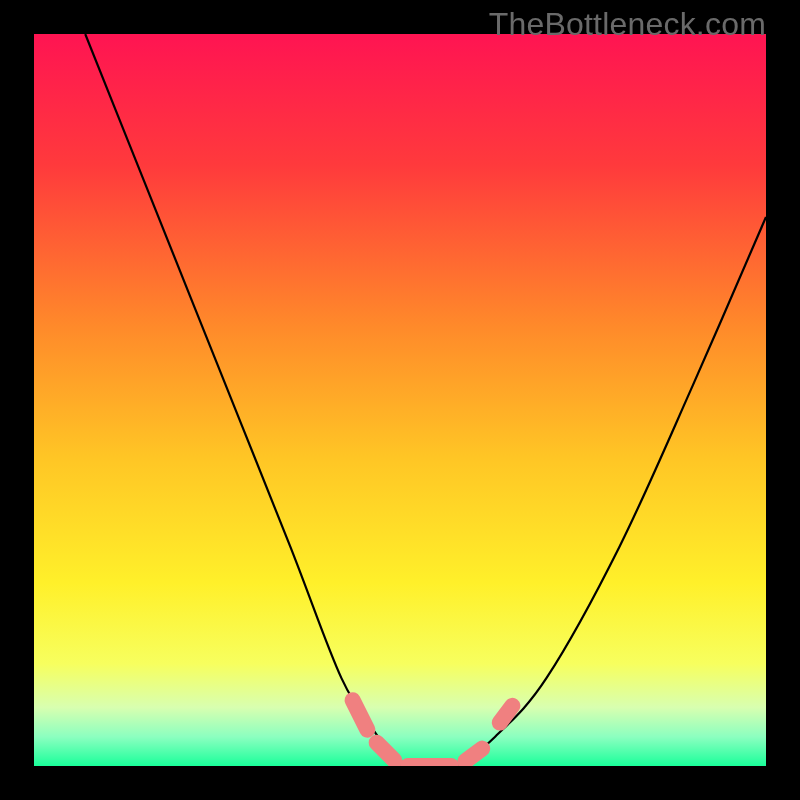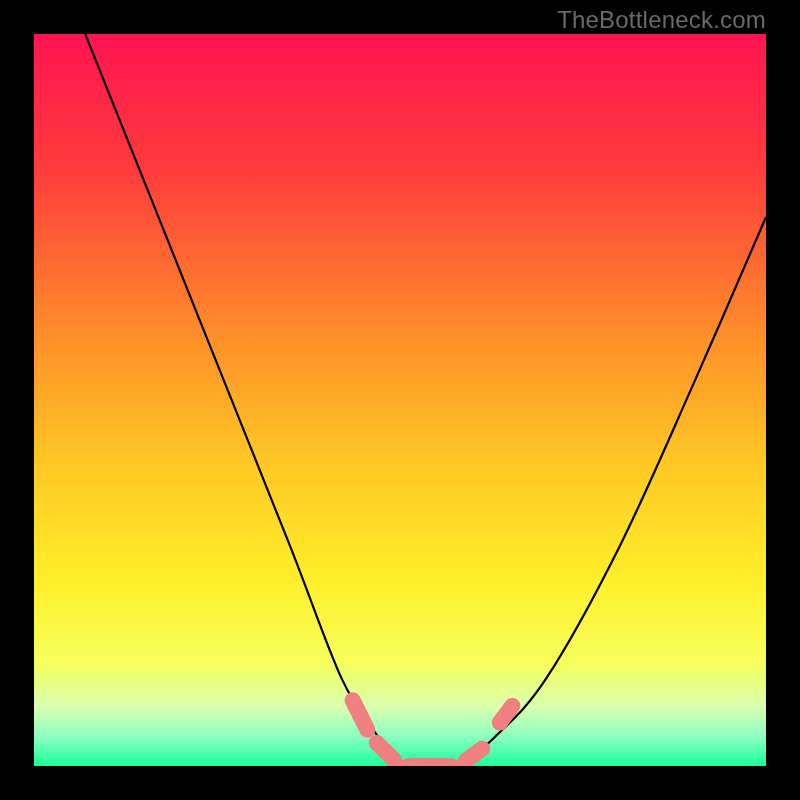--- a/index.html
+++ b/index.html
@@ -32,21 +32,21 @@
     top: 0;
     left: 0;
     width: 100%;
     height: 100%;
   }
   .watermark {
     position: absolute;
     top: 6px;
     right: 34px;
     color: #6a6a6a;
-    font-size: 24px;
+    font-size: 32px;
     font-weight: 500;
     letter-spacing: 0.2px;
   }
   svg.curve {
     position: absolute;
     top: 0;
     left: 0;
   }
   .marker {
     position: absolute;

